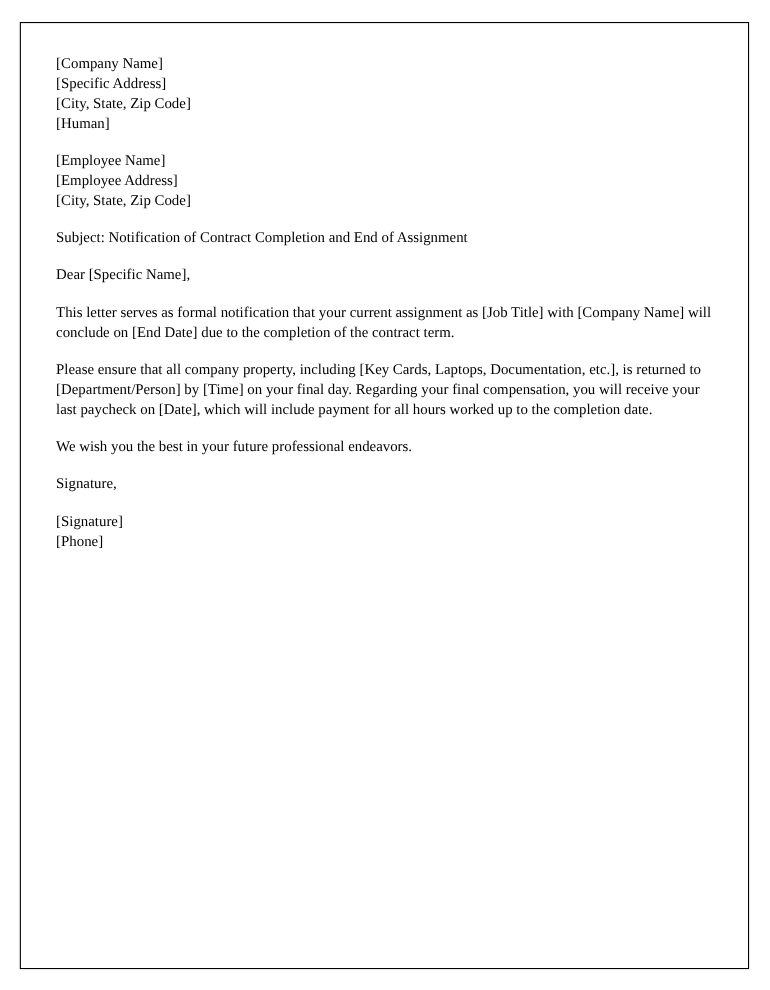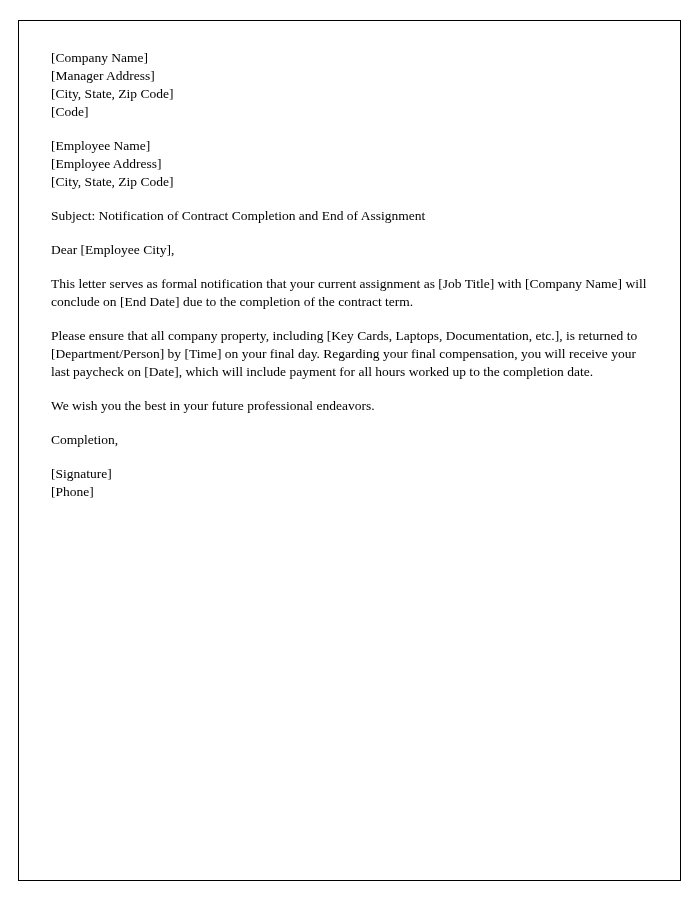--- a/index.html
+++ b/index.html
@@ -29,43 +29,43 @@
   .block div { white-space: nowrap; }
   .para { margin: 16px 0 16px 0; }
 </style>
 </head>
 <body>
 
 <div class="letter-container">
 
   <div class="block">
     <div>[Company Name]</div>
-    <div>[Manager Address]</div>
+    <div>[Specific Address]</div>
     <div>[City, State, Zip Code]</div>
-    <div>[Code]</div>
+    <div>[Human]</div>
   </div>
 
   <div class="block">
     <div>[Employee Name]</div>
     <div>[Employee Address]</div>
     <div>[City, State, Zip Code]</div>
   </div>
 
   <p class="para">Subject: Notification of Contract Completion and End of Assignment</p>
 
-  <p class="para">Dear [Employee City],</p>
+  <p class="para">Dear [Specific Name],</p>
 
   <p class="para">This letter serves as formal notification that your current assignment as [Job Title] with [Company Name] will conclude on [End Date] due to the completion of the contract term.</p>
 
 
   <p class="para">Please ensure that all company property, including [Key Cards, Laptops, Documentation, etc.], is returned to [Department/Person] by [Time] on your final day. Regarding your final compensation, you will receive your last paycheck on [Date], which will include payment for all hours worked up to the completion date.</p>
 
 
   <p class="para">We wish you the best in your future professional endeavors.</p>
 
-  <p class="para">Completion,</p>
+  <p class="para">Signature,</p>
 
   <div class="block">
     <div>[Signature]</div>
     <div>[Phone]</div>
   </div>
 
 </div>
 
 </body></html>

